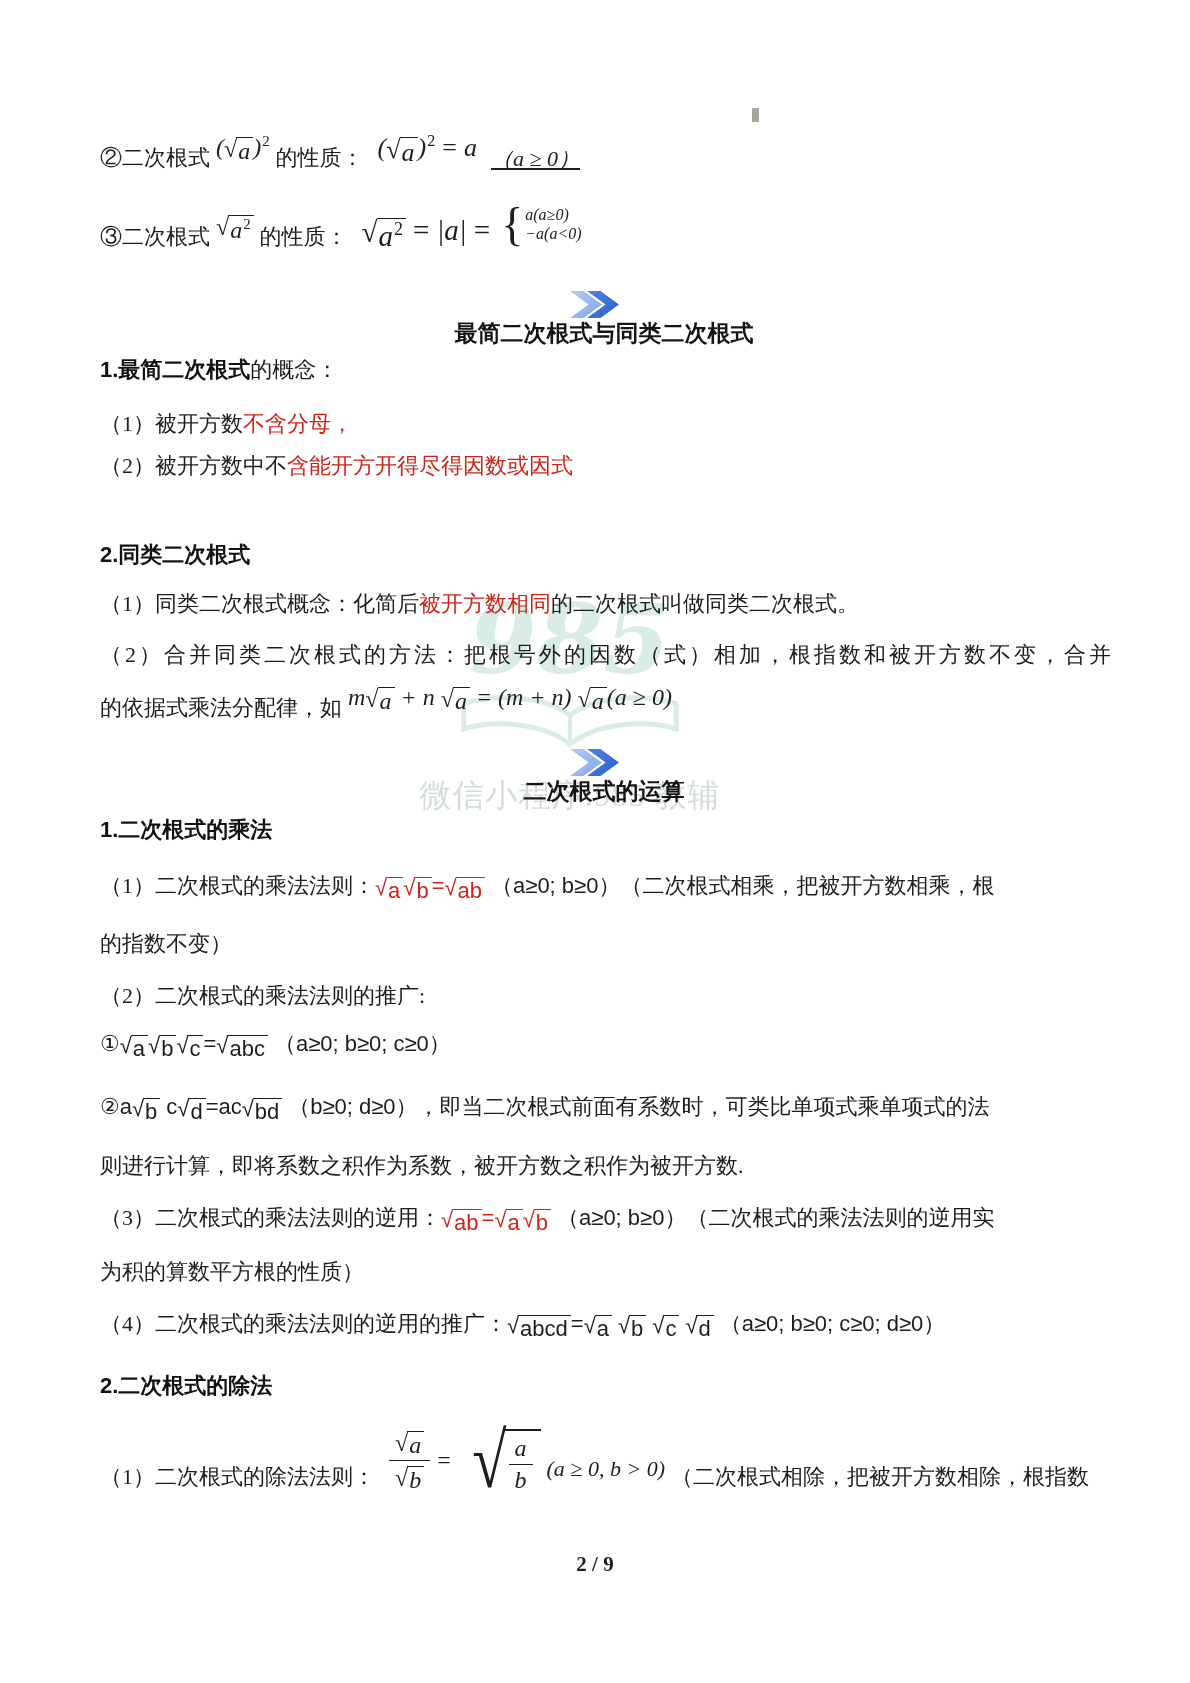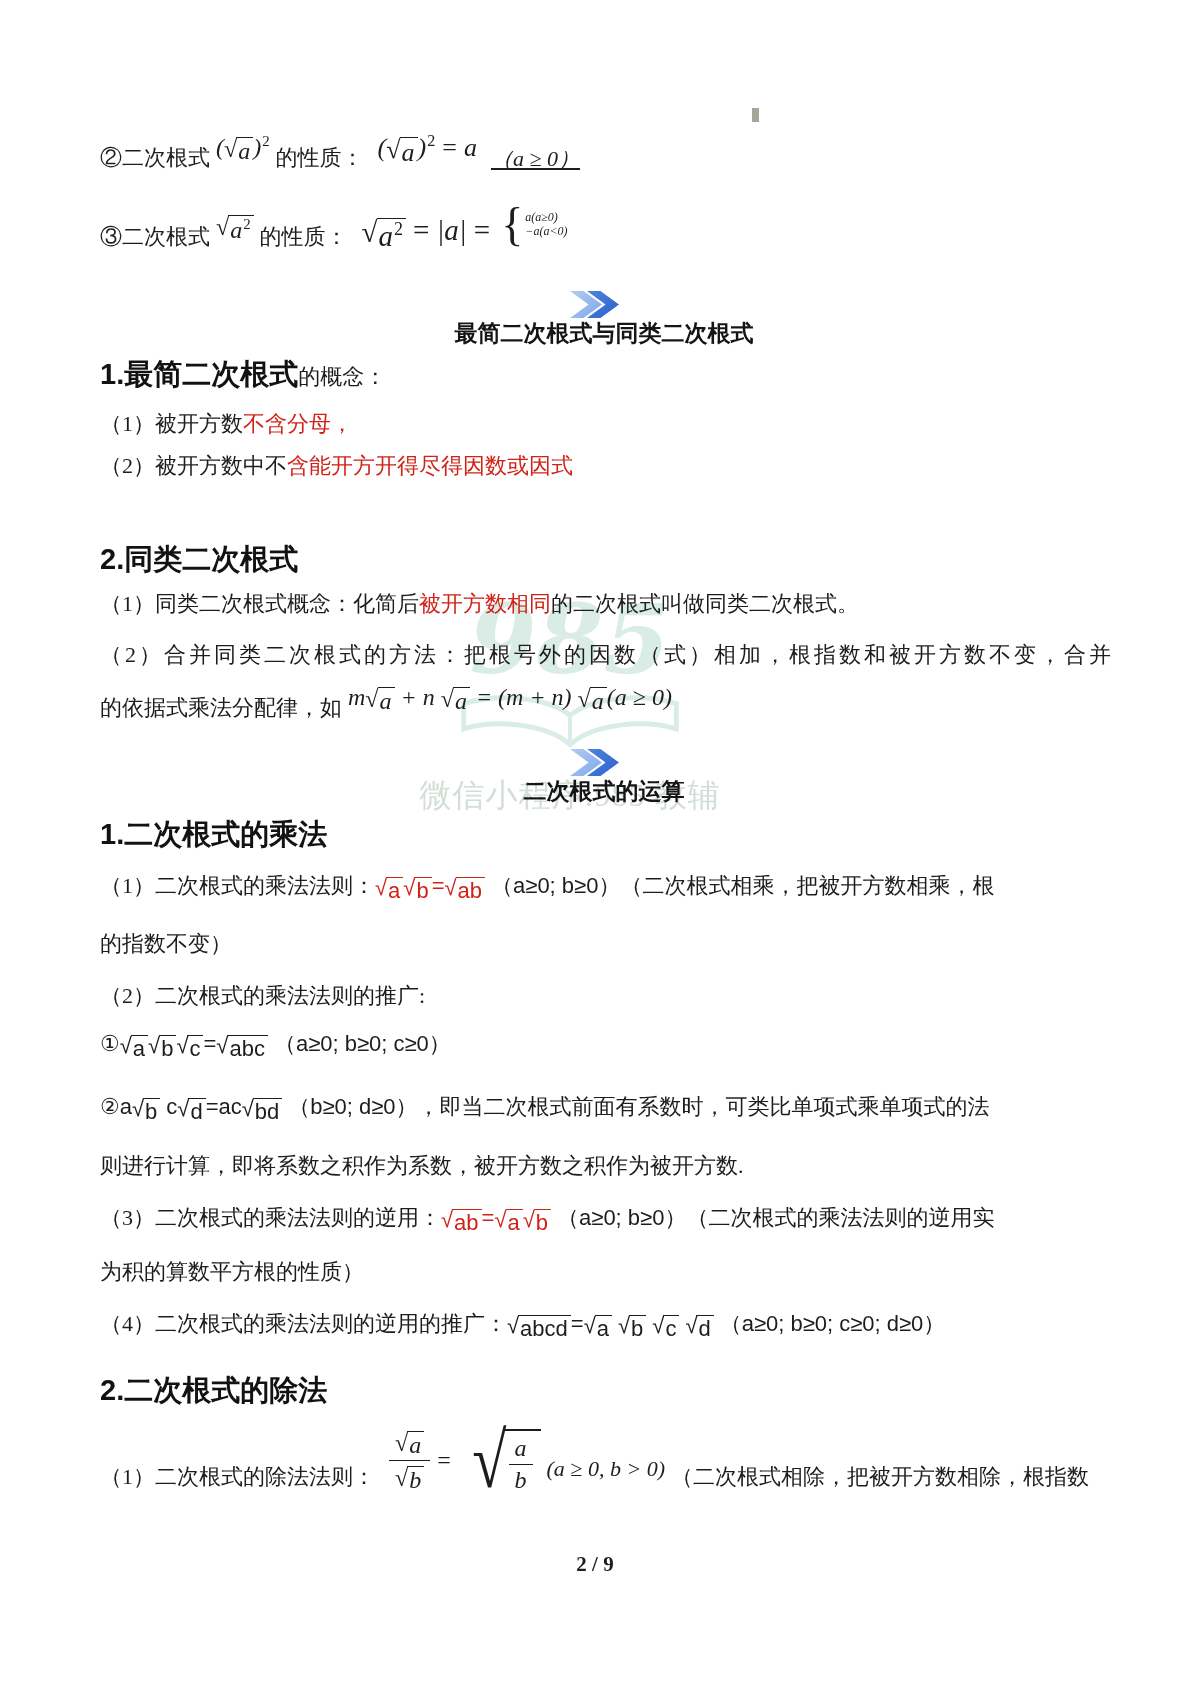--- a/index.html
+++ b/index.html
@@ -2,41 +2,41 @@
 <html><head>
 <meta charset="utf-8">
 <style>
   html,body{margin:0;padding:0;background:#ffffff;}
   .page{position:relative;width:1190px;height:1683px;background:#fff;overflow:hidden;
         font-family:"Liberation Serif", serif;color:#1d1d1d;}
   .line{position:absolute;left:100px;width:992px;white-space:nowrap;}
   .flexline{display:flex;align-items:center;}
   .t{font-family:"Liberation Serif", serif;font-size:22px;color:#1d1d1d;}
   .red{color:#cf2318;}
-  .hb{font-family:"Liberation Sans", sans-serif;font-weight:700;font-size:29px;color:#121212;}
+  .hb{font-family:"Liberation Sans", sans-serif;font-weight:700;font-size:22px;color:#121212;}
   .m{font-family:"Liberation Serif", serif;font-style:italic;}
   .fsans{font-family:"Liberation Sans", sans-serif;font-style:normal;font-size:22px;}
   .f22{font-size:22px}.f24{font-size:24px}.f26{font-size:26px}.f28{font-size:29px}
   .bl{position:relative;top:9px;}
   .bl2{position:relative;top:10px;text-decoration:underline;}
   .low{position:relative;top:16px;}
   .low2{position:relative;top:8px;}
   .gapL{margin-left:14px;} .gapS{margin-left:6px;}
   .just{letter-spacing:3px;}
   .sup{font-size:0.62em;font-style:normal;vertical-align:super;margin-left:1px;}
   
   .sq{display:inline-flex;align-items:flex-start;white-space:nowrap;vertical-align:-2px;}
   .sq .rs{line-height:1;display:inline-block;}
   .sq .rr{line-height:1.05;display:inline-block;border-top:1.6px solid currentColor;
           margin-left:-1px;padding:1px 3px 0 2px;}
   .eq{margin:0 7px;font-style:normal;}
   
   .cases{display:inline-flex;align-items:center;margin-left:4px;}
   .cases .br{font-size:46px;font-weight:400;line-height:0.85;font-style:normal;}
-  .cases .st{display:inline-flex;flex-direction:column;font-size:12px;line-height:1.15;
+  .cases .st{display:inline-flex;flex-direction:column;font-size:16px;line-height:1.15;
              font-style:italic;margin-left:2px;}
   
   .frac{display:inline-flex;flex-direction:column;align-items:center;text-align:center;}
   .frac .nu{padding:0 6px 2px;}
   .frac .de{border-top:1.7px solid #1d1d1d;padding:2px 6px 0;}
   
   .bigsq{display:inline-flex;align-items:flex-start;margin-left:10px;}
   .bigsq .brs{font-size:78px;line-height:0.92;font-style:normal;margin-right:-8px;
               transform:scaleX(.8);}
   .bigsq .brr{border-top:2px solid #1d1d1d;padding:4px 8px 0 6px;margin-top:4px;}

